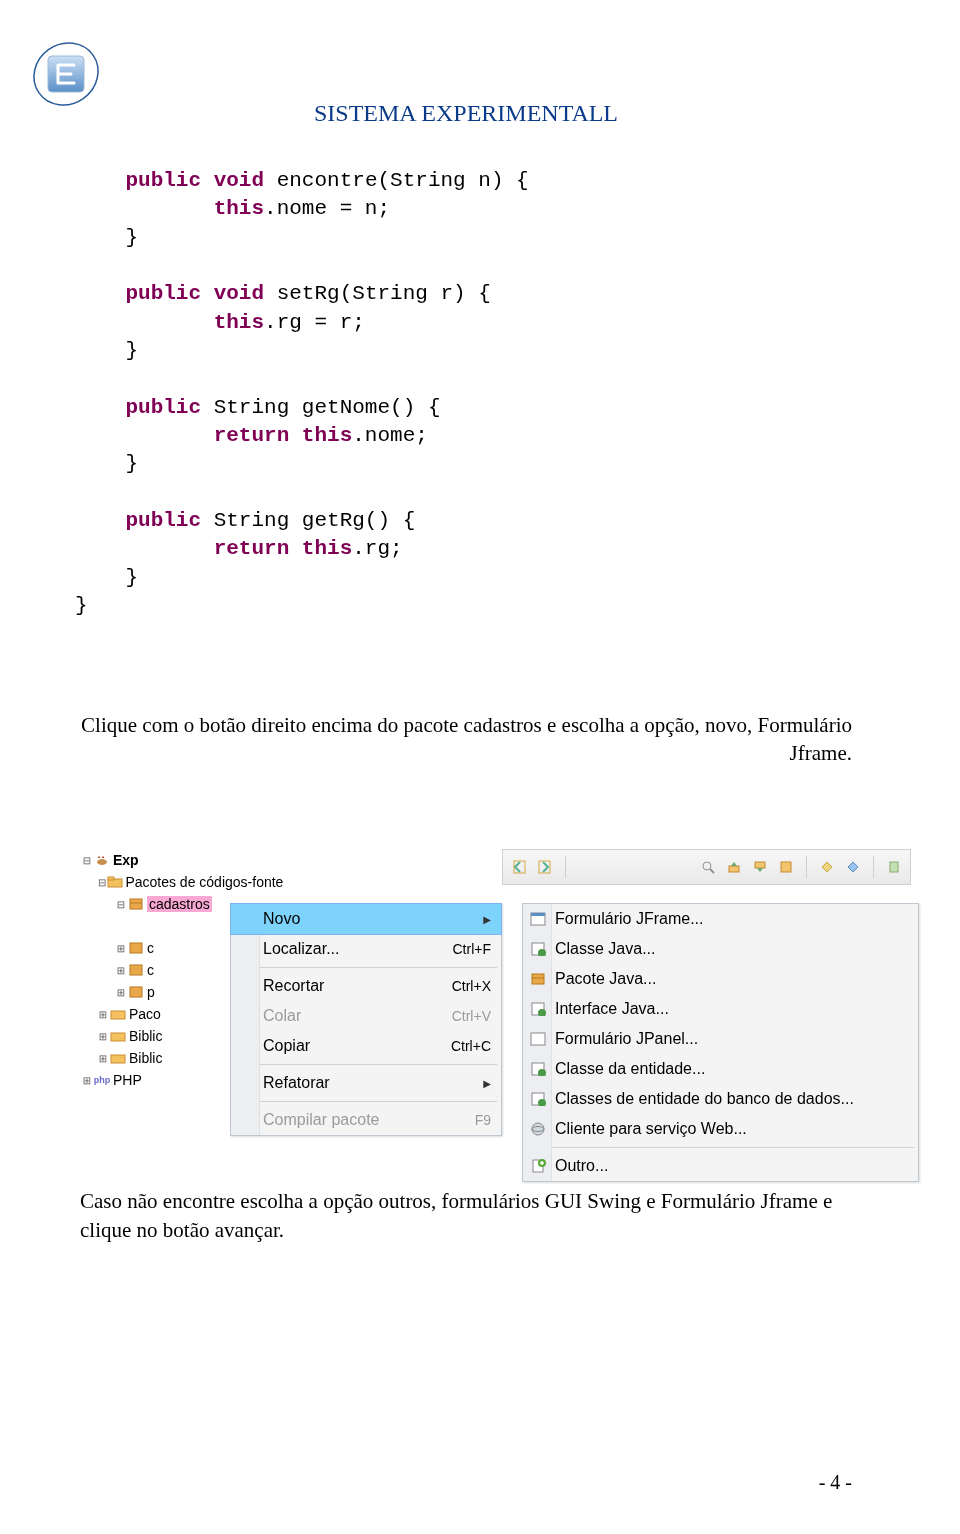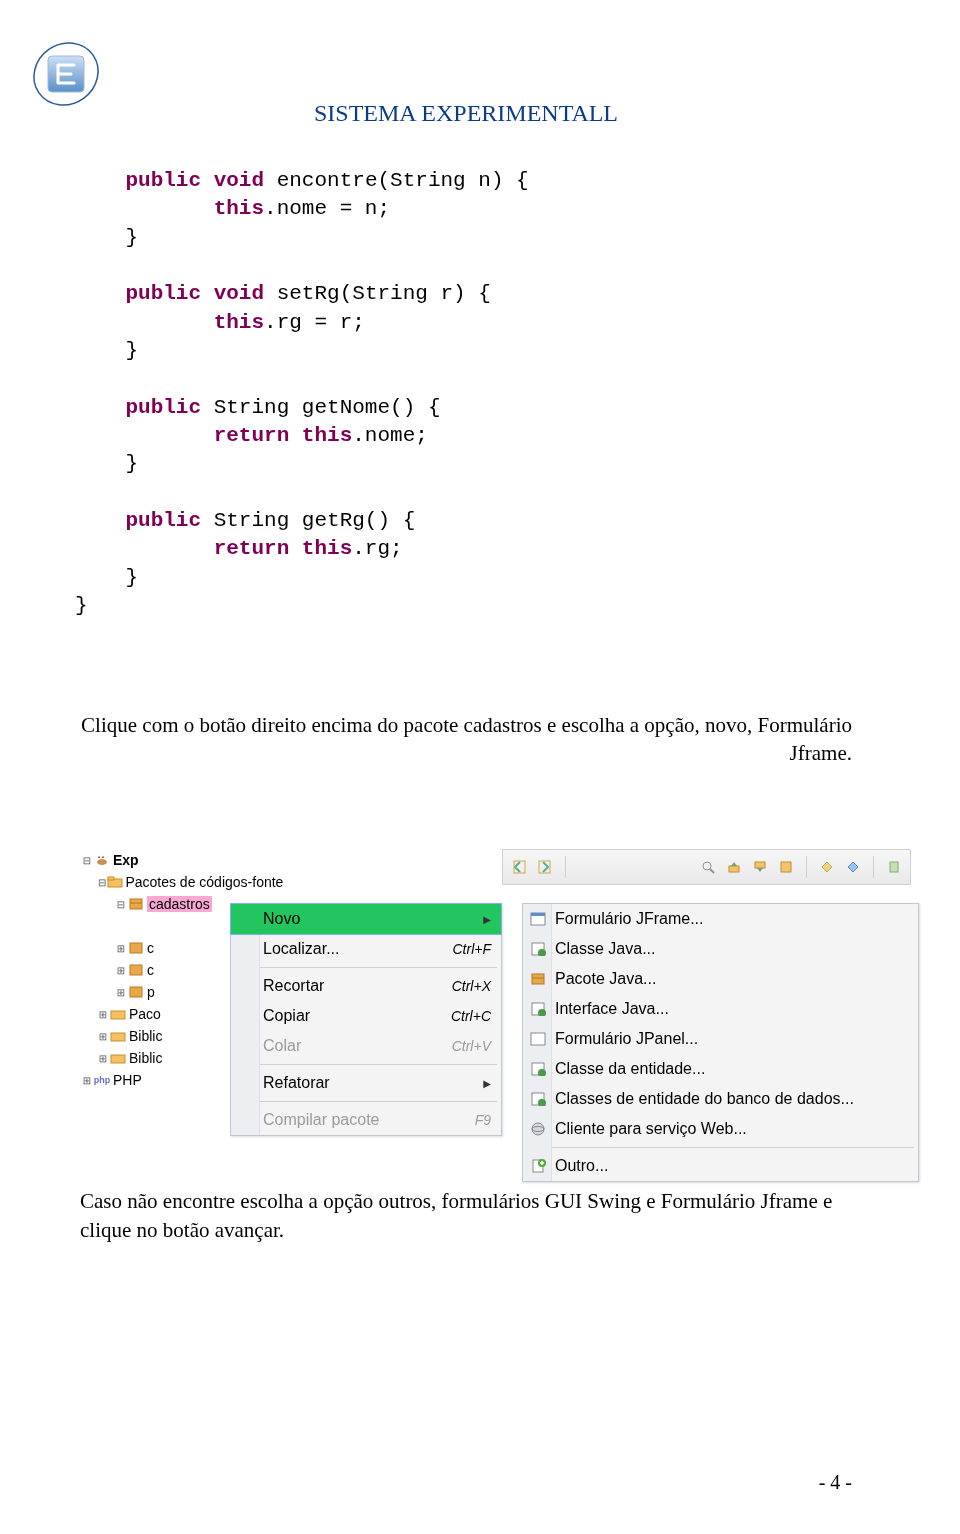--- a/index.html
+++ b/index.html
@@ -74,22 +74,22 @@
   .ctx-menu.sub { top: 54px; left: 442px; width: 395px; }
   .menu-item {
     height: 30px;
     display: flex;
     align-items: center;
     padding: 0 10px 0 32px;
     position: relative;
     color: #000;
   }
   .menu-item.disabled { color: #9b9b9b; }
-  .menu-item.selected { background: #22c55e; border:1px solid #7fb1f0; margin:-1px; }
-  .menu-item .shortcut { margin-left: auto; font-size:14px;font-style:italic; }
+  .menu-item.selected { background: #7dd3fc; border:1px solid #7fb1f0; margin:-1px; }
+  .menu-item .shortcut { margin-left: auto; font-size:14px; }
   .menu-item .arrow { margin-left:auto; font-size:10px; color:#333; }
   .menu-item .mi-icon { position:absolute; left:6px; width:18px; height:18px; display:flex; align-items:center; justify-content:center; }
   .menu-sep { height:1px; background:#d0d0d0; margin:3px 4px; }
   .icon-strip-left { position:absolute; left:0; top:0; bottom:0; width:28px; background:#eceef1; border-right:1px solid #e0e0e0; }
 
   .toolbar-bg {
     position:absolute;
     top:0;
     left:422px;
     width:395px;
@@ -323,27 +323,27 @@
       </div>
       <div class="menu-item">
           <span>Localizar...</span>
           <span class="shortcut">Ctrl+F</span>
         </div>
       <div class="menu-sep"></div>
       <div class="menu-item">
           <span>Recortar</span>
           <span class="shortcut">Ctrl+X</span>
         </div>
-      <div class="menu-item">
-          <span>Copiar</span>
-          <span class="shortcut">Ctrl+C</span>
-        </div>
       <div class="menu-item disabled">
           <span>Colar</span>
           <span class="shortcut">Ctrl+V</span>
+        </div>
+      <div class="menu-item">
+          <span>Copiar</span>
+          <span class="shortcut">Ctrl+C</span>
         </div>
       <div class="menu-sep"></div>
       <div class="menu-item">
           <span>Refatorar</span>
           <span class="arrow">▶</span>
         </div>
       <div class="menu-sep"></div>
       <div class="menu-item disabled">
           <span>Compilar pacote</span>
           <span class="shortcut">F9</span>

